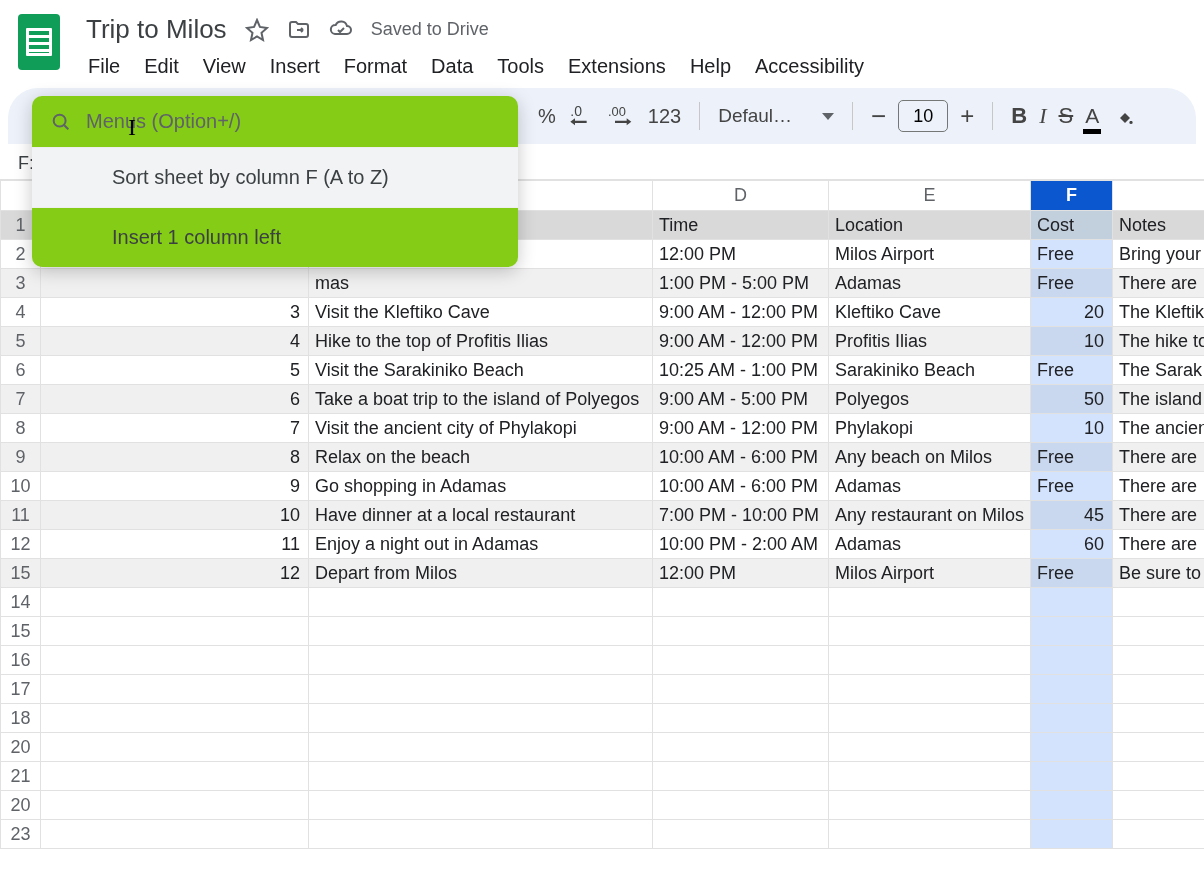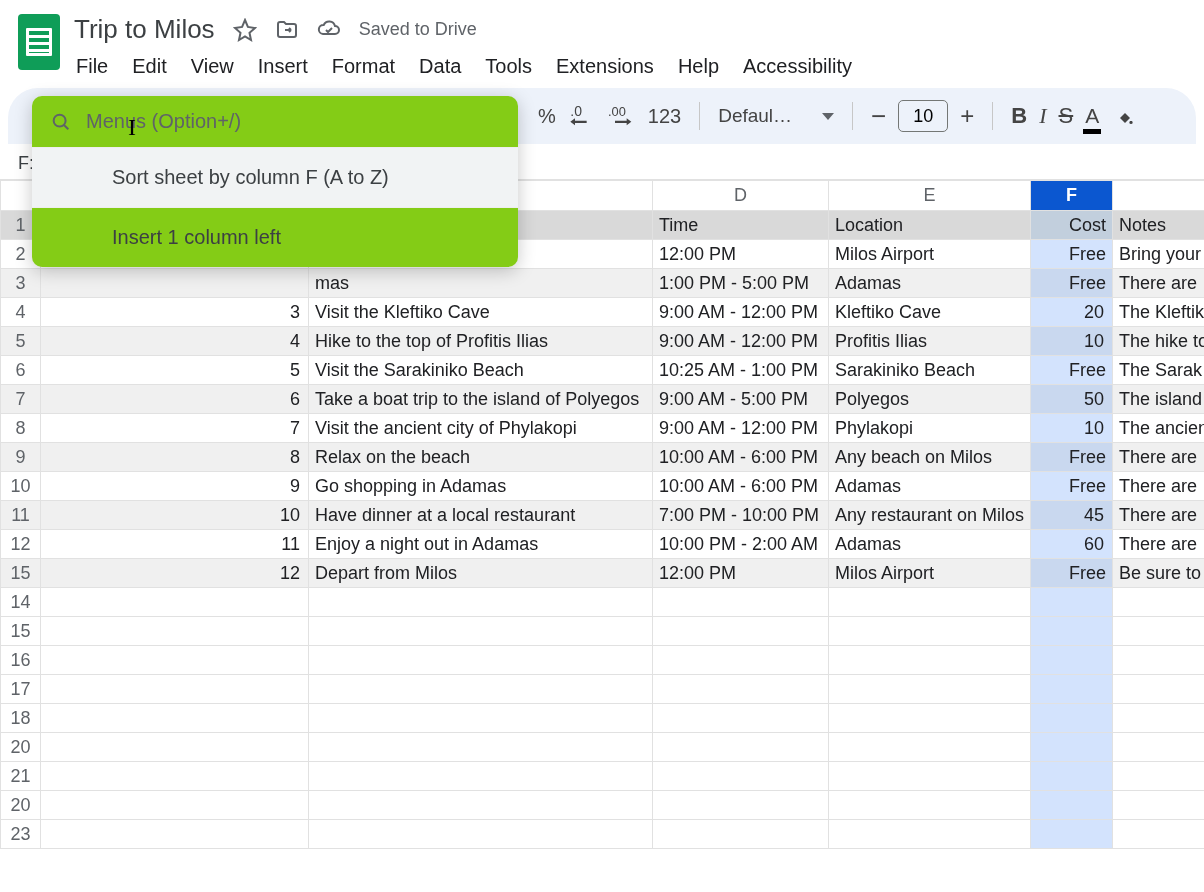--- a/index.html
+++ b/index.html
@@ -9,21 +9,21 @@
     overflow: hidden;
     width: 1204px;
     height: 892px;
     position: relative;
   }
   
   .header {
     display: flex;
     align-items: flex-start;
     padding: 8px 18px 0 18px;
-    gap: 14px;
+    gap: 26px;
   }
   .logo {
     width: 42px; height: 56px;
     background: #0f9d58;
     border-radius: 4px;
     position: relative;
     margin-top: 6px;
   }
   .logo::before {
     content: "";
@@ -124,21 +124,21 @@
     width:40px;
     min-width:40px;
   }
   .grid tr.hdr td, .grid tr.hdr th { background:#fff; }
   .grid tr.datarow.shade td { background:#f0f0f0; }
   .grid tr.header-row td { background:#d9d9d9; font-weight:400;}
   .grid td.colB { width:250px; text-align:right; padding-right:8px;}
   .grid td.colC { width:344px; }
   .grid td.colD { width:176px; }
   .grid td.colE { width:200px; }
-  .grid td.colF { width:82px;text-align:right; }
+  .grid td.colF { width:82px; }
   .grid td.colG { width:90px; }
   .grid td.num { text-align:right; padding-right:8px;}
   .grid tr td.sel-col-cell {
     background:#d3e3fd !important;
   }
   .grid tr.header-row td.sel-col-cell {
     background:#c2cfdd !important;
   }
    .grid tr.shade td.sel-col-cell {
     background:#c9d8ef !important;

